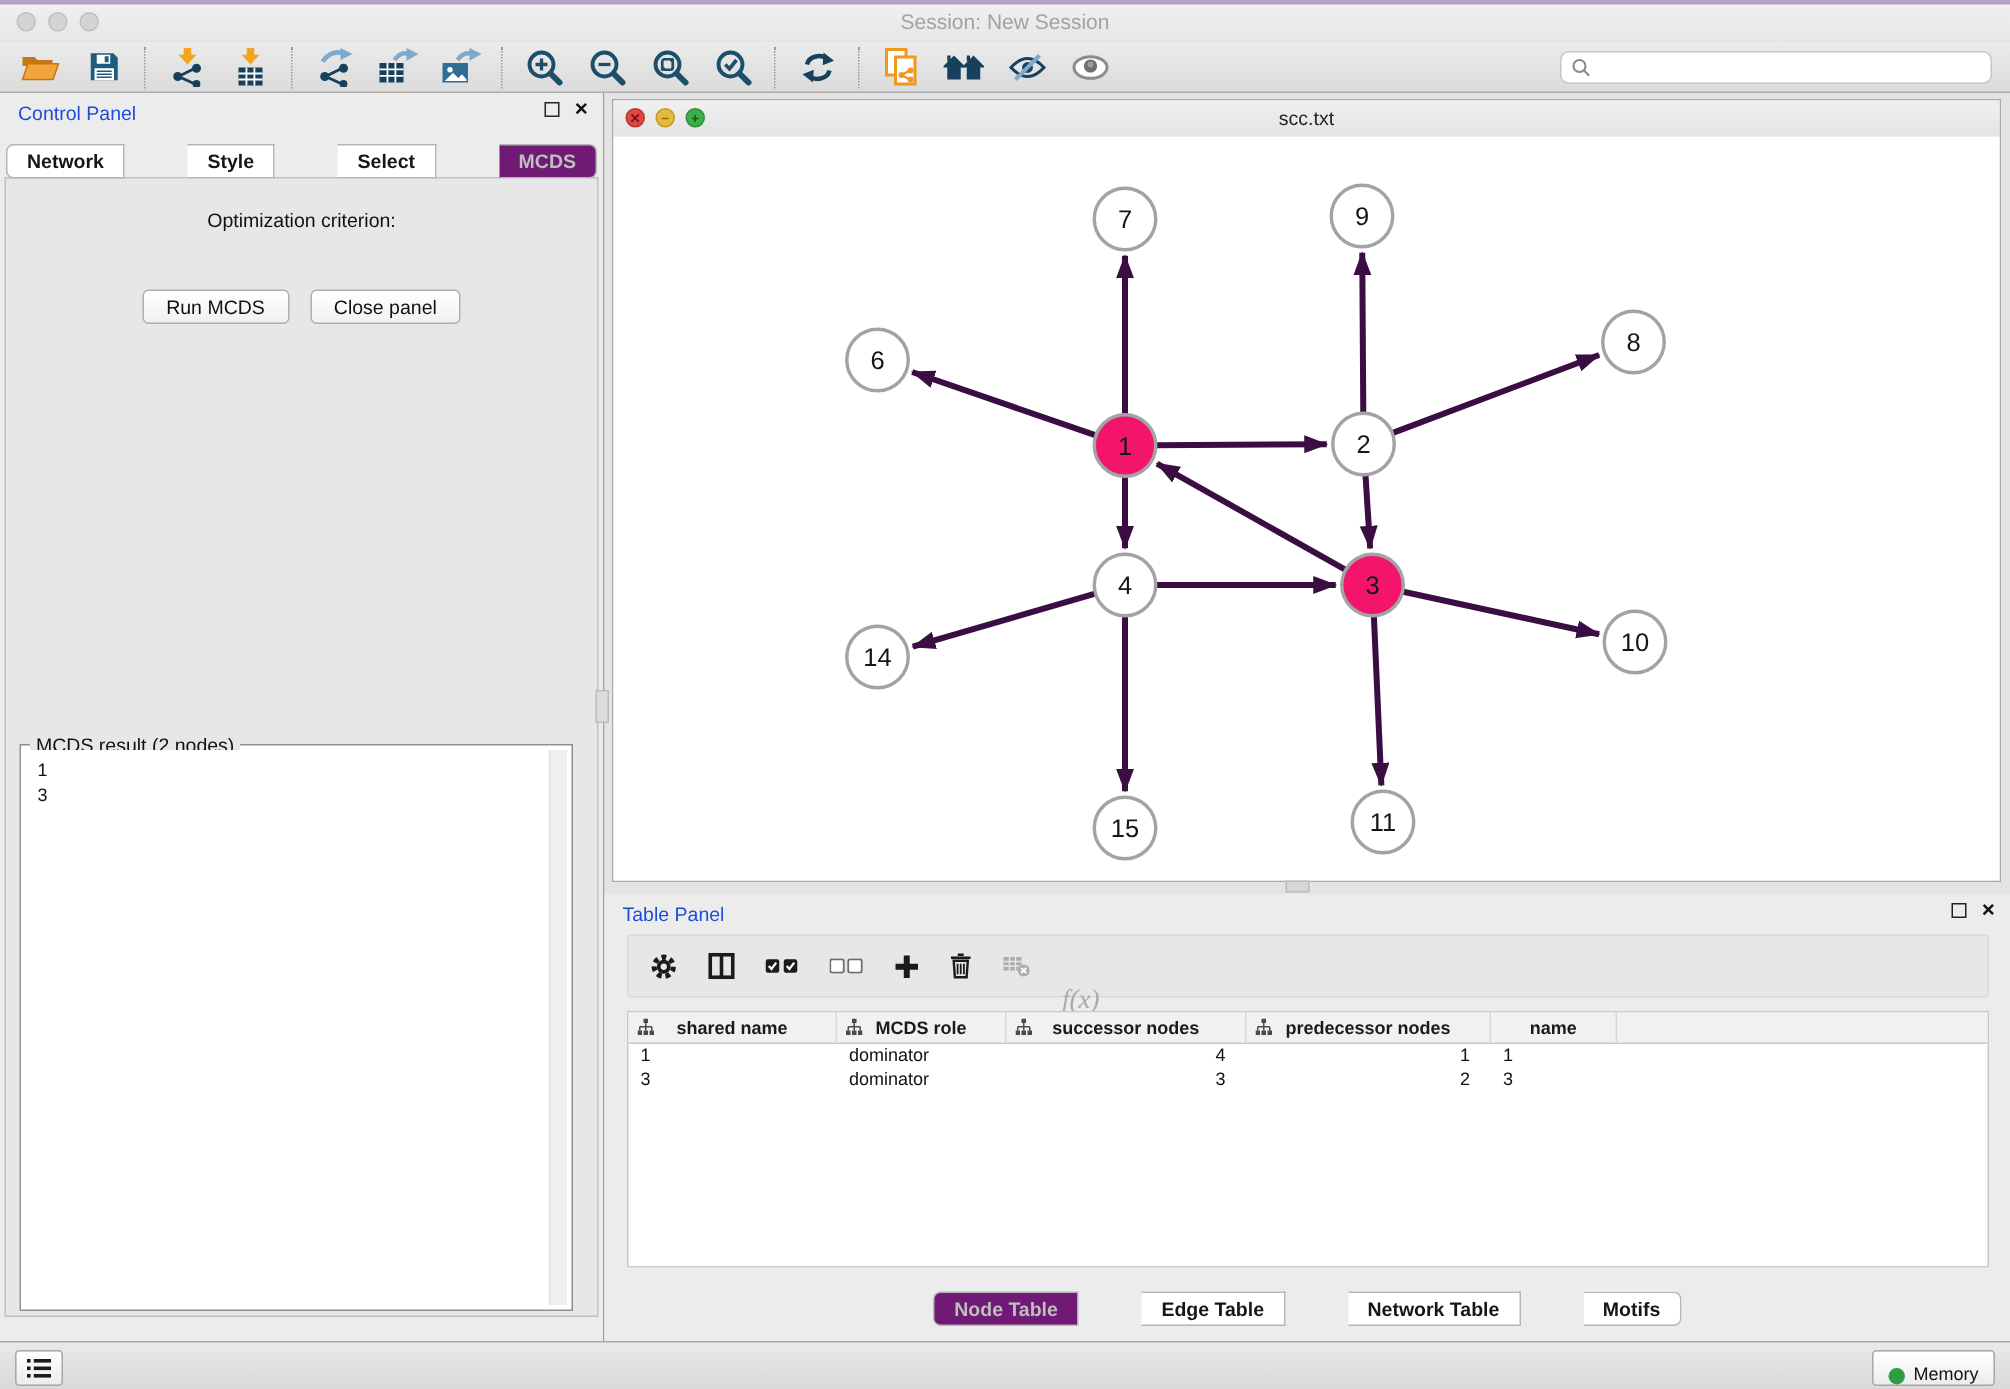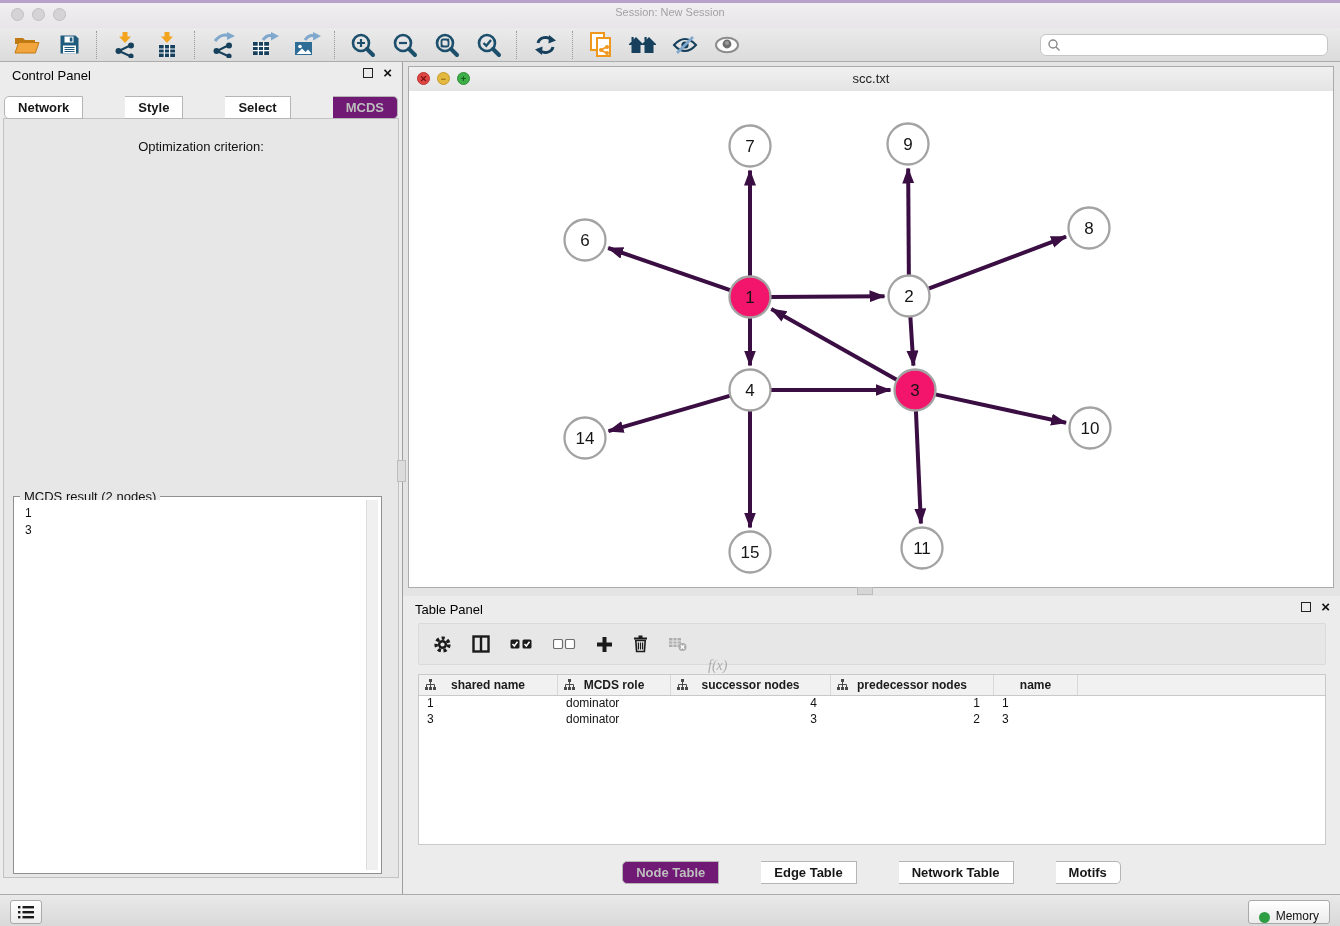--- a/index.html
+++ b/index.html
@@ -6,39 +6,39 @@
   body{width:1340px;height:926px;position:relative;font-family:"Liberation Sans",sans-serif;
        background:#E2E2E2;overflow:hidden;-webkit-font-smoothing:antialiased;}
   svg{display:block;}
 
   
   .titlebar{position:absolute;top:0;left:0;right:0;height:28px;
     background:linear-gradient(#F2F0F3,#E7E5E8);border-bottom:1px solid #C6C4C6;}
   .title-accent{position:absolute;top:0;left:0;right:0;height:3px;background:#B7A0C9;}
   .traffic{position:absolute;top:8px;left:11px;display:flex;gap:8px;}
   .tl{width:13px;height:13px;border-radius:50%;background:#D5D3D5;border:1px solid #C1BFC1;box-sizing:border-box;}
-  .titlebar-title{position:absolute;top:6px;left:0;right:0;text-align:center;font-size:11px;color:#A3A1A3;}
+  .titlebar-title{position:absolute;top:6px;left:0;right:0;text-align:center;font-size:14px;color:#A3A1A3;}
 
   
   .toolbar{position:absolute;top:28px;left:0;right:0;height:34px;box-sizing:border-box;
     background:linear-gradient(#EBEBEB,#DBDBDB);border-bottom:1px solid #ACACAC;
     display:flex;align-items:center;padding:0 12px;}
   .tb-btn{width:30px;height:28px;display:flex;align-items:center;justify-content:center;flex:none;}
   .tb-gap{width:12px;flex:none;}
   .tb-sep{width:1px;height:28px;border-left:1px dotted #999;margin:0 12px;flex:none;}
   .searchbox{margin-left:auto;width:288px;height:22px;background:#fff;border:1px solid #C6C6C6;
     border-radius:6px;display:flex;align-items:center;padding-left:6px;box-sizing:border-box;}
   .searchbox input{border:none;outline:none;flex:1;font-size:12px;background:transparent;height:18px;}
 
   
   .main{position:absolute;top:62px;left:0;right:0;bottom:32px;background:#E4E4E4;}
 
   .control-panel{position:absolute;top:0;left:0;width:403px;bottom:0;background:#ECECEC;
     border-right:1px solid #9E9E9E;box-sizing:border-box;}
-  .panel-header{position:absolute;top:6px;left:12px;font-size:13px;color:#000000;}
+  .panel-header{position:absolute;top:6px;left:12px;font-size:13px;color:#1d4ed8;}
   .panel-icons{position:absolute;top:6px;right:10px;display:flex;gap:10px;align-items:center;}
   .float-icon{width:10px;height:10px;border:1.6px solid #222;box-sizing:border-box;}
   .close-icon{font-size:15px;font-weight:bold;color:#111;line-height:10px;}
 
   .segmented{display:inline-flex;gap:42px;}
   .seg{background:#FFF;border:1px solid #B5B5B5;border-left:none;padding:3px 13px;font-size:13px;
     font-weight:bold;color:#161616;line-height:15px;white-space:nowrap;}
   .seg:first-child{border-left:1px solid #B5B5B5;border-radius:5px 0 0 5px;}
   .seg:last-child{border-radius:0 5px 5px 0;}
   .seg.active{background:#701a75;color:#BEBEBE;}
@@ -84,21 +84,21 @@
   .vgrip{position:absolute;left:-6px;top:398px;width:9px;height:22px;background:#DCDCDC;
     border:1px solid #BDBDBD;box-sizing:border-box;}
   .hgrip{position:absolute;left:454px;top:525px;width:16px;height:8px;background:#D6D6D6;
     border:1px solid #BDBDBD;box-sizing:border-box;}
 
   
   .table-panel{position:absolute;left:0;right:0;top:534px;bottom:0;background:#ECECEC;}
   .tp-toolbar{position:absolute;left:15px;right:14px;top:27px;height:42px;background:#E7E7E7;
     border:1px solid #DADADA;border-radius:2px;display:flex;align-items:center;gap:20px;padding:0 14px;box-sizing:border-box;}
   .tp-ico{display:flex;align-items:center;justify-content:center;height:24px;}
-  .fx-label{font-family:"Liberation Serif",serif;font-style:italic;font-size:14px;color:#ABABAB;margin-top:44px;}
+  .fx-label{font-family:"Liberation Serif",serif;font-style:italic;font-size:18px;color:#ABABAB;margin-top:44px;}
 
   .data-table{position:absolute;left:15px;right:14px;top:78px;bottom:49px;background:#fff;
     border:1px solid #C9C9C9;box-sizing:border-box;overflow:hidden;}
   .thead{display:flex;height:20px;border-bottom:1px solid #C9C9C9;background:#F1F1F1;}
   .th{position:relative;box-sizing:border-box;border-right:1px solid #D8D8D8;height:20px;
       display:flex;align-items:center;justify-content:center;font-size:12px;font-weight:bold;color:#1b1b1b;}
   .th .hicon{position:absolute;left:6px;top:4px;}
   .trow{display:flex;height:16px;font-size:12px;color:#111;}
   .td{box-sizing:border-box;overflow:hidden;white-space:nowrap;}
   .td.left{text-align:left;padding-left:8px;}
@@ -330,20 +330,24 @@
       <div class="close-icon">×</div>
     </div>
     <div class="cp-tabs segmented">
         <div class="seg">Network</div>
         <div class="seg">Style</div>
         <div class="seg">Select</div>
         <div class="seg active">MCDS</div>
       </div>
     <div class="cp-body">
       <div class="opt-label">Optimization criterion:</div>
+      <div class="cp-buttons">
+        <button class="btn">Run MCDS</button>
+        <button class="btn">Close panel</button>
+      </div>
       <div class="result-group">
         <div class="result-legend">MCDS result (2 nodes)</div>
         <div class="result-text">1
 3</div>
         <div class="result-scroll"></div>
       </div>
     </div>
   </div>
 
   <div class="right-region">

